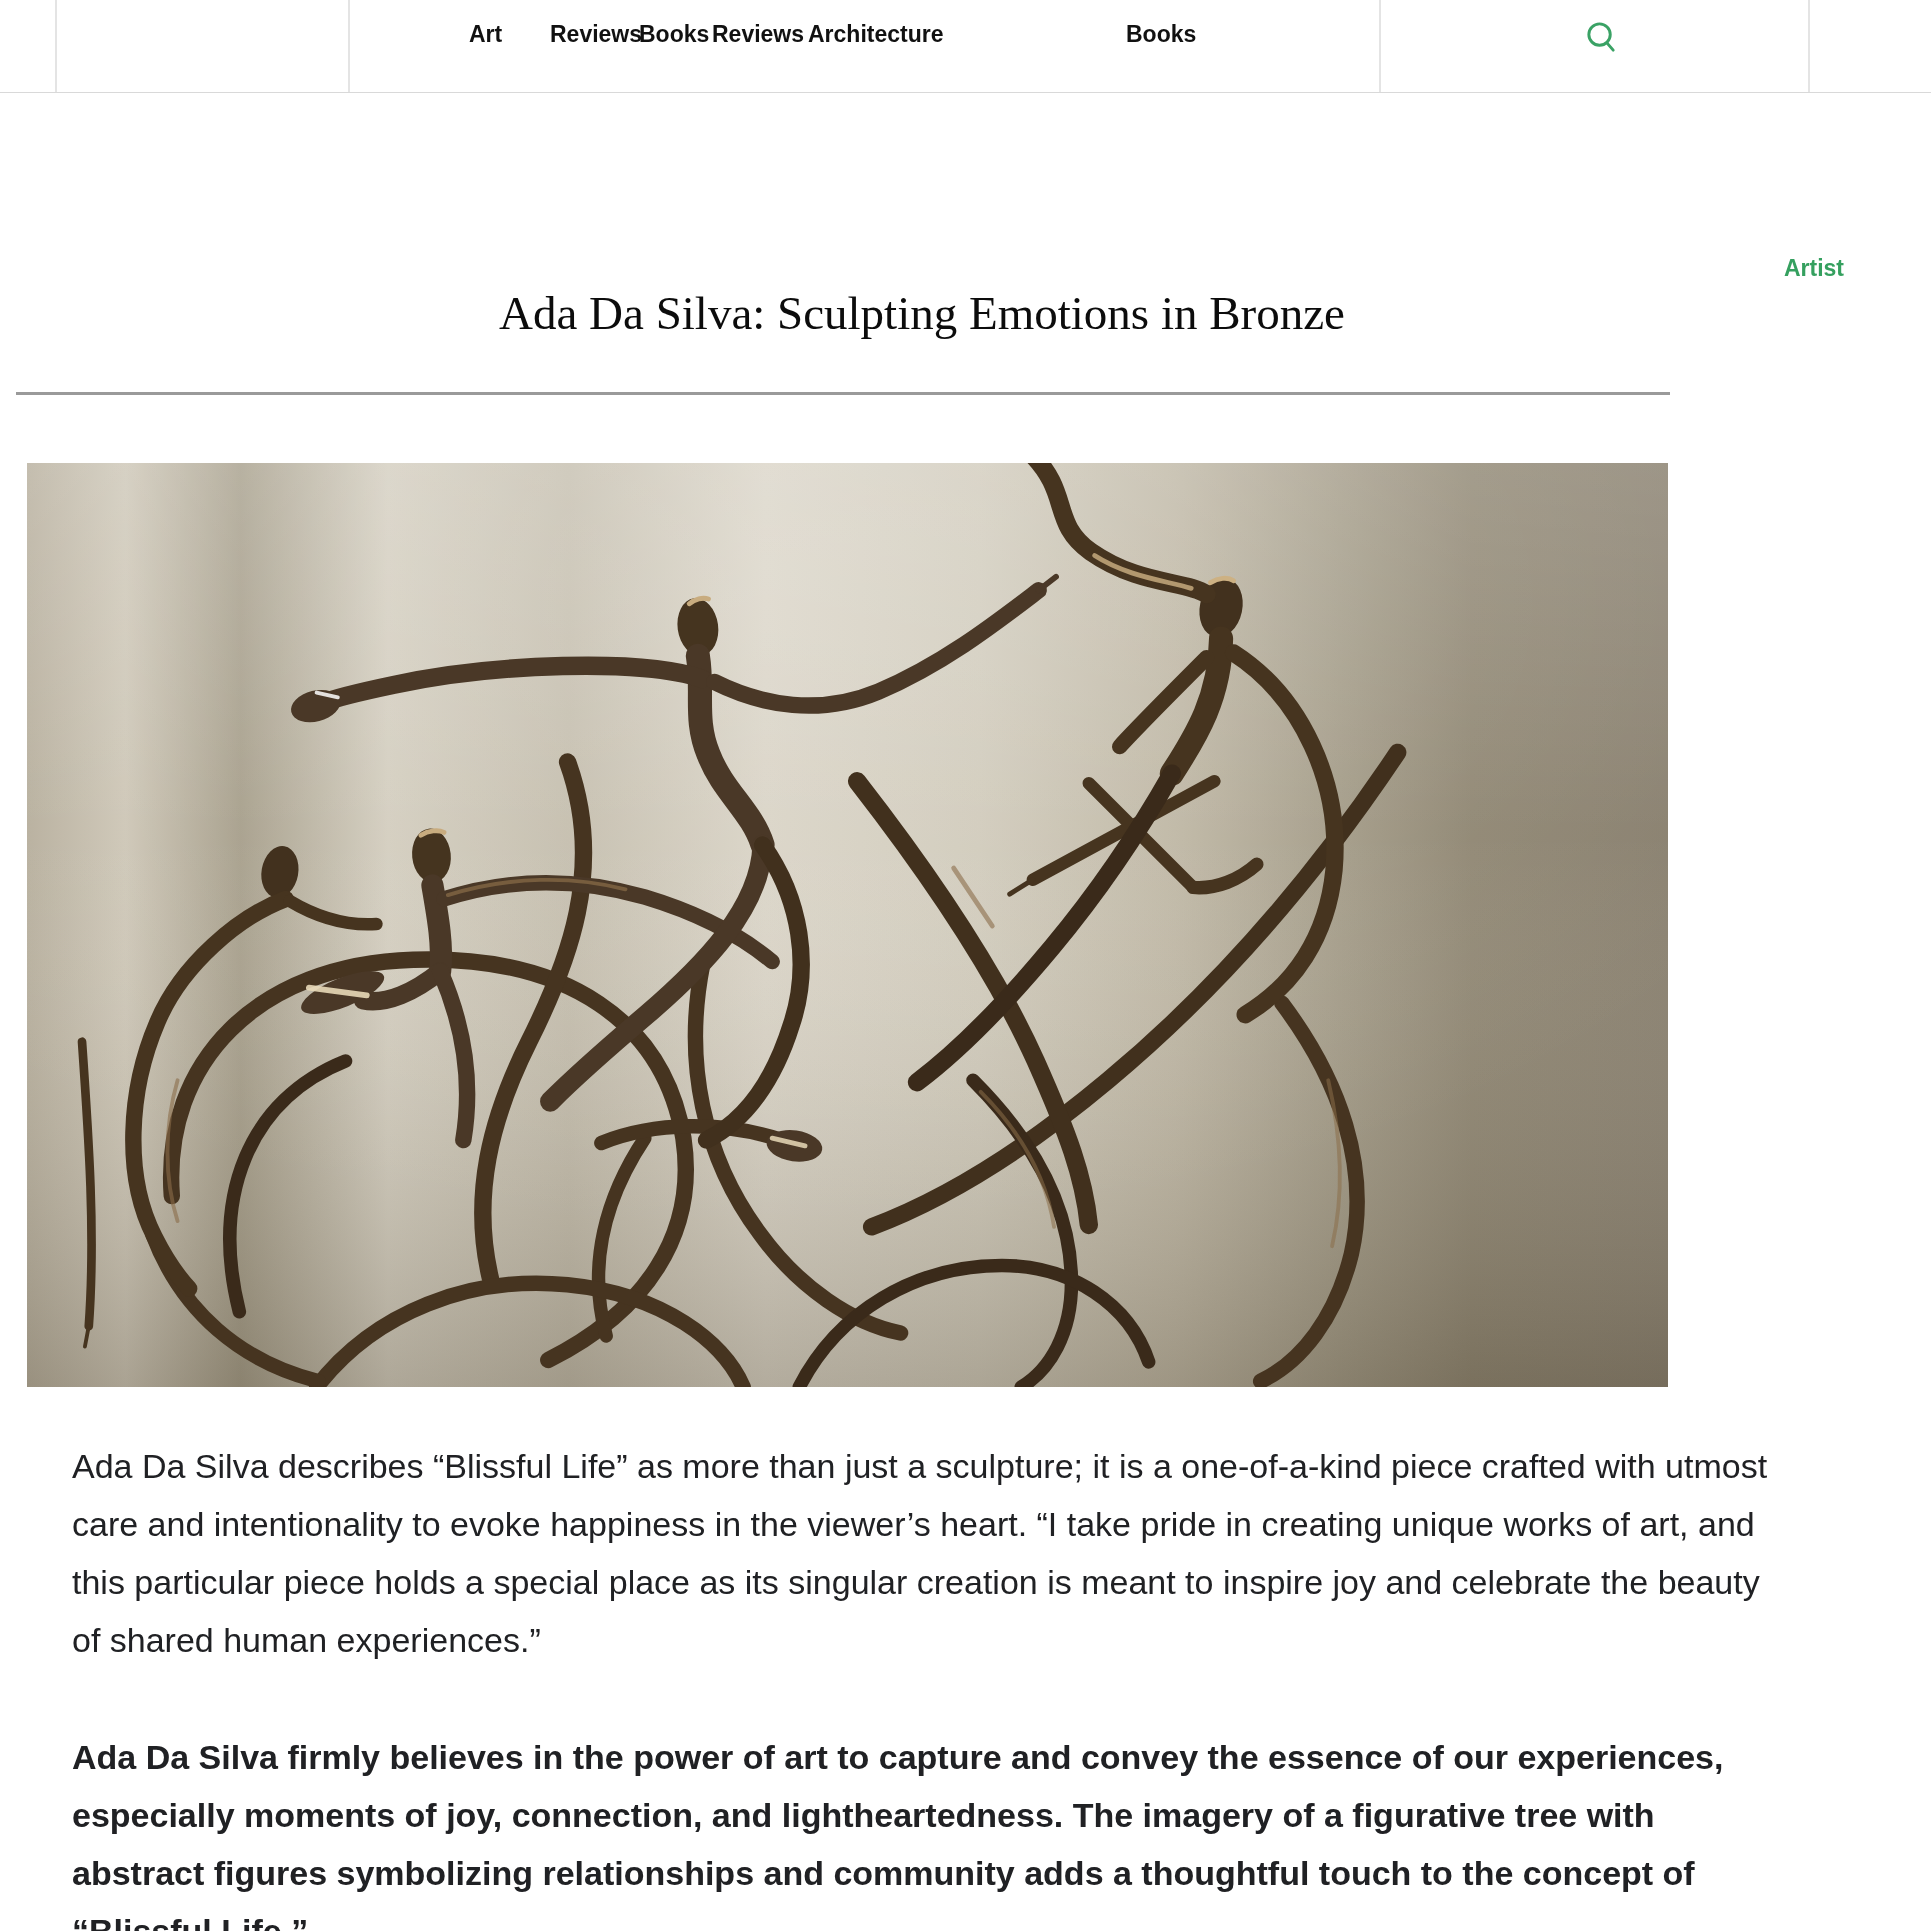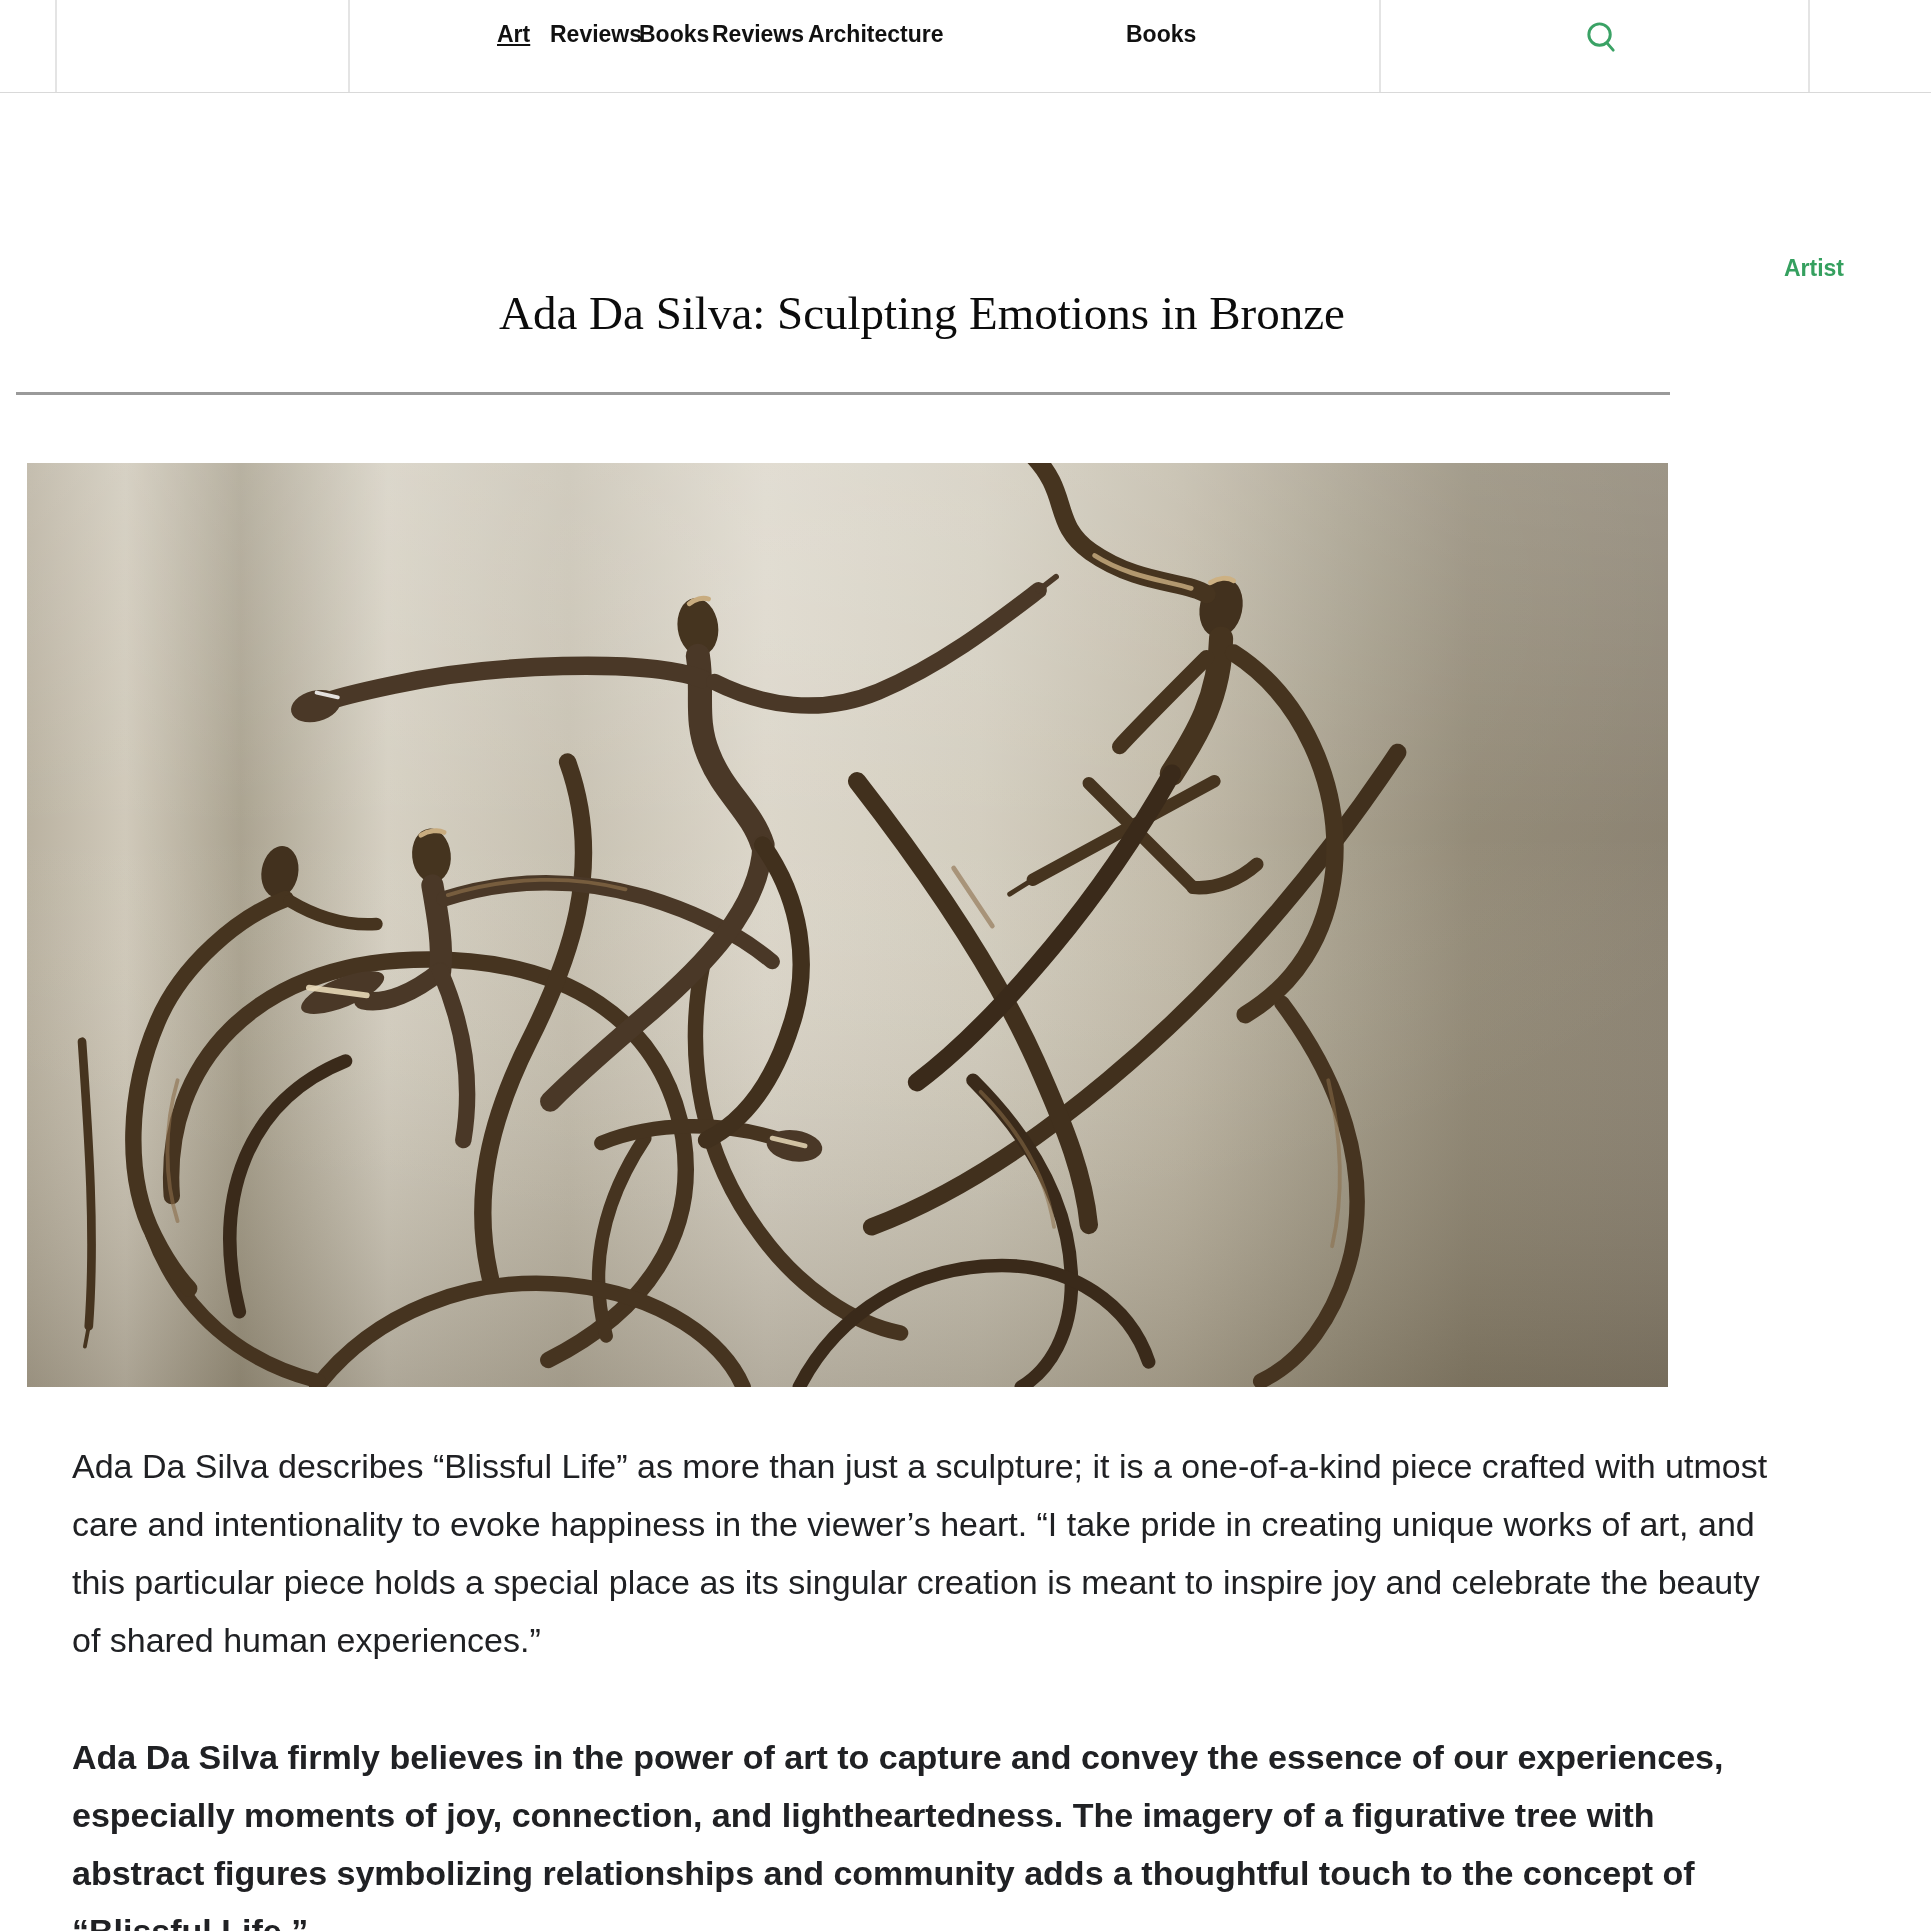--- a/index.html
+++ b/index.html
@@ -16,21 +16,21 @@
   .logo { position:absolute; left:68px; top:0; line-height:1; cursor:pointer; }
   .logo-the { display:block; font-family:"Liberation Serif", serif; font-style:italic;
               font-size:27px; color:#4a4a4a; margin:1px 0 0 0; }
   .logo-artworld { display:block; font-size:30px; font-weight:bold; color:#3b3b3b;
                    letter-spacing:1px; margin-top:2.9px; }
   .logo-post { display:block; font-size:30px; font-weight:normal; color:#3f3f3f;
                letter-spacing:3.9px; margin-top:3.9px; }
 
   .nav-item { position:absolute; top:21px; font-size:23px; font-weight:bold; color:#111;
               cursor:pointer; white-space:nowrap; }
-  .nav-art { left:497px;text-decoration:underline; } .nav-culture { left:550px; } .nav-event { left:639px; }
+  .nav-art { left:469px; } .nav-culture { left:550px; } .nav-event { left:639px; }
   .nav-reviews { left:712px; } .nav-architecture { left:808px; } .nav-books { left:1126px; }
 
   .search-btn { position:absolute; left:1583px; top:19.3px; width:37px; height:37px;
                 cursor:pointer; background:none; border:none; }
 
   
   .article { position:relative; width:1931px; }
   .category { position:absolute; left:0; width:1844px; top:162px; text-align:right;
               font-size:23px; font-weight:bold; color:#35a05f; cursor:pointer; }
   .title { position:absolute; left:0; width:1844px; top:193px; text-align:center;

